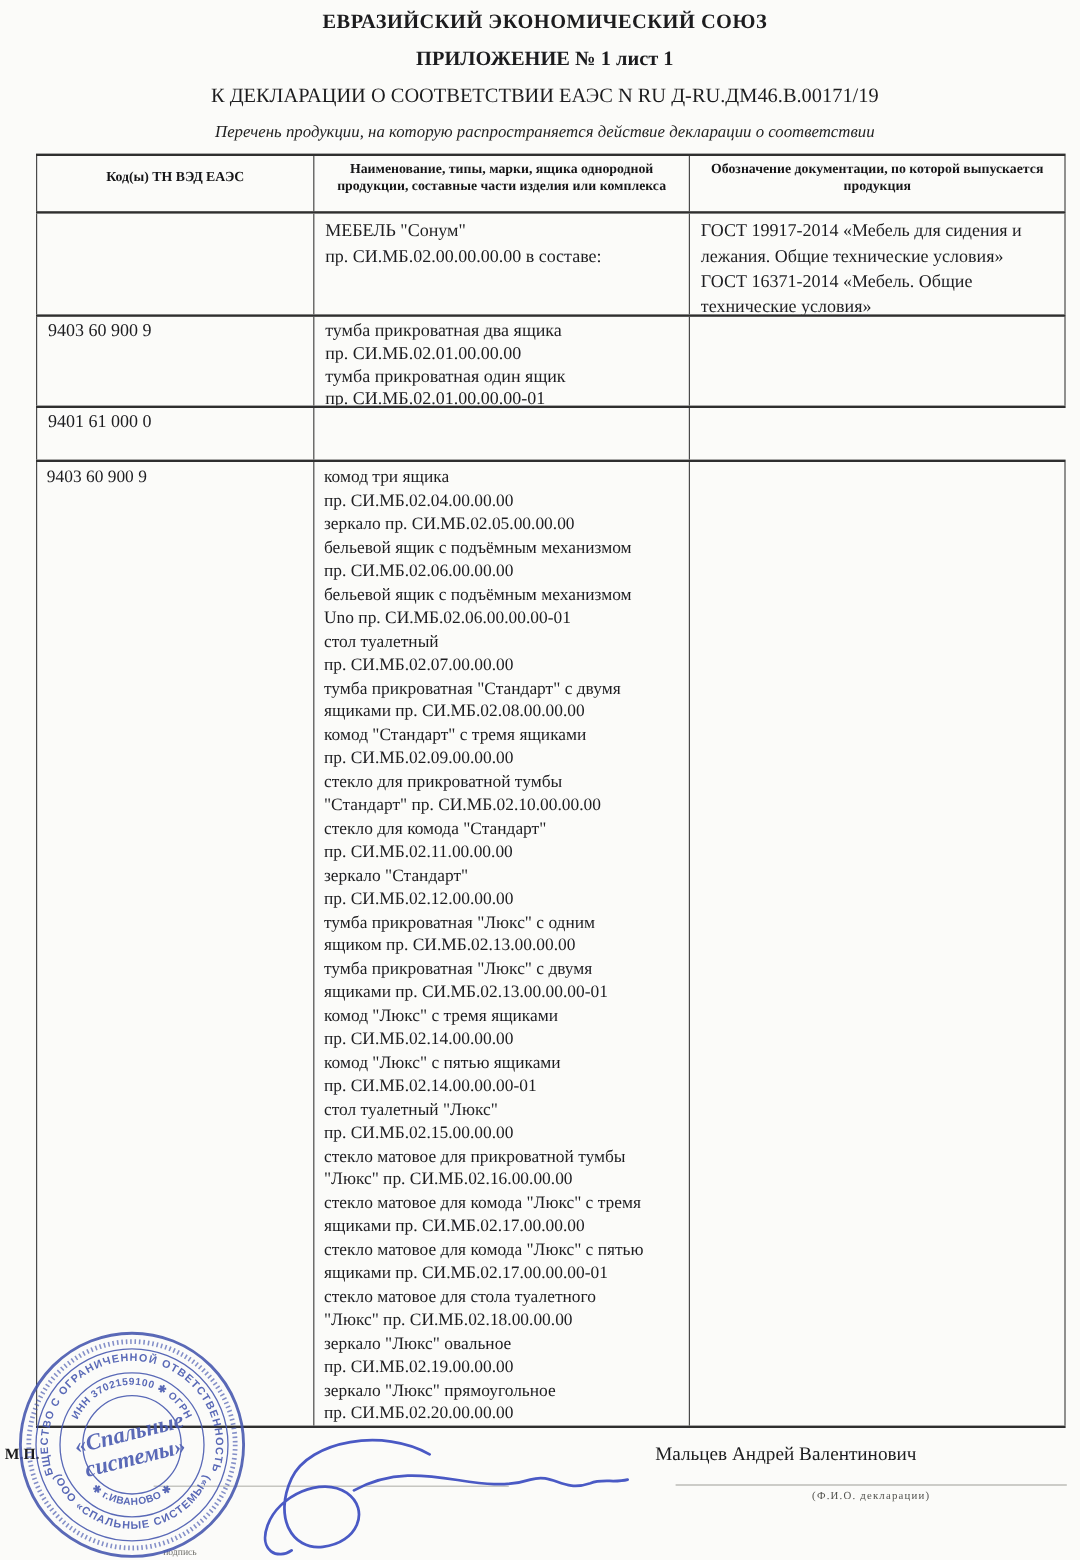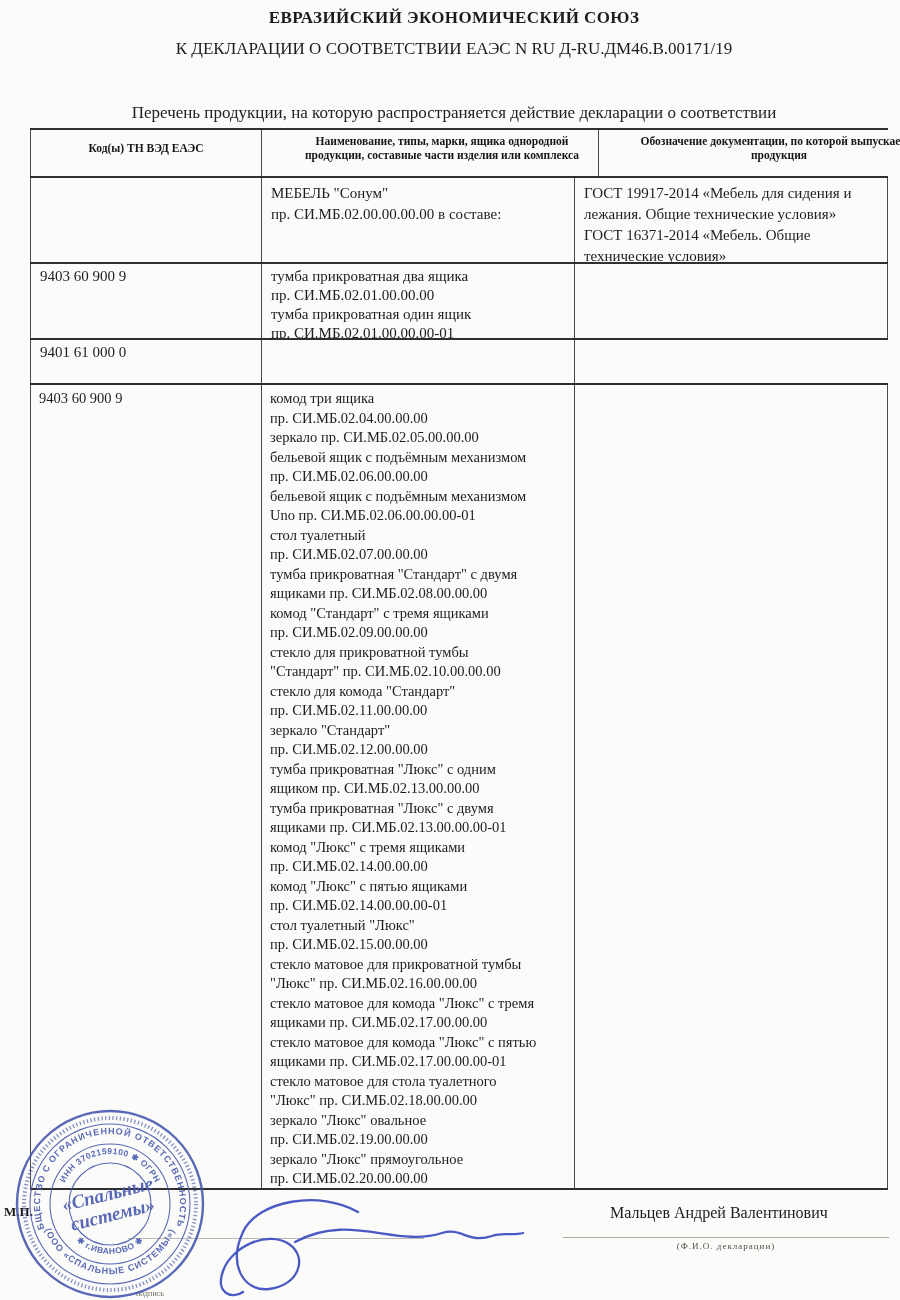--- a/index.html
+++ b/index.html
@@ -10,61 +10,62 @@
     width:900px; height:1300px; overflow:hidden;
   }
   .page { position:absolute; inset:0; }
 
   
   .titles { position:absolute; top:8px; left:20px; width:868px; text-align:center; }
   .t1 { font-size:17px; font-weight:bold; letter-spacing:.4px; }
   .t2 { font-size:17px; font-weight:bold; margin-top:11px; }
   .t3 { font-size:17px; font-weight:normal; margin-top:11px; }
   .intro { position:absolute; top:103px; left:20px; width:868px;
-           text-align:center; font-size:17px; color:#222; }
+           text-align:center; font-size:14px; color:#222;font-style:italic; }
 
   
   .tbl { position:absolute; top:128px; left:30px; width:858px;
          border-top:2px solid #2f2f2f; }
   .row { display:grid; grid-template-columns:232px 313px 313px;
          border-bottom:2px solid #2f2f2f; }
   .cell { border-right:1px solid #4a4a4a; overflow:hidden;
           white-space:pre-line; font-size:15px; color:#1d1d20; }
   .row .cell:first-child { border-left:1px solid #4a4a4a; }
-  .hdr { height:48px;gap:24px; }
+  .hdr { height:48px; }
   .hdr .cell { font-weight:bold; font-size:11.5px; line-height:13.5px;
                text-align:center; padding:5px 10px 0 10px; color:#161618; }
   .hdr .c1 { padding-top:12px; }
   .r0 { height:86px; } .r0 .cell { line-height:21px; padding:5px 4px 0 9px; }
   .r1 { height:76px; } .r1 .cell { line-height:19px; padding:3px 4px 0 9px; }
   .r2 { height:45px; } .r2 .cell { line-height:20px; padding:2px 4px 12px 9px; }
   .r3 { height:805px; } .r3 .cell { line-height:19.5px; padding:4px 3px 0 8px; font-size:14.5px; }
   .code { font-size:15px; }
 
   
   .mp { position:absolute; left:4px; top:1204px; font-weight:bold; font-size:13px; z-index:1; }
   .sigline { position:absolute; left:128px; top:1238px; width:296px;
              border-top:1px solid #b9b9b3; z-index:1; }
   .sigcap { position:absolute; left:136px; top:1241px; font-size:8px; color:#6b6b66; z-index:1;margin-top:48px; }
-  .fio { position:absolute; left:610px; top:1204px; font-size:16px; color:#1c1c1e; z-index:1; }
+  .fio { position:absolute; left:546px; top:1204px; font-size:16px; color:#1c1c1e; z-index:1; }
   .fioline { position:absolute; left:563px; top:1237px; width:326px;
              border-top:1px solid #adada7; z-index:1; }
   .fiocap { position:absolute; left:563px; top:1241px; width:326px; text-align:center;
             font-size:9px; color:#50504c; letter-spacing:1px; z-index:1; }
 
   .stamp { position:absolute; left:12px; top:1106px; z-index:2; opacity:.88; }
   .signature { position:absolute; left:0; top:1120px; z-index:3; }
 </style>
 </head>
 <body>
 
 <div class="page">
 
   <div class="titles">
     <div class="t1">ЕВРАЗИЙСКИЙ ЭКОНОМИЧЕСКИЙ СОЮЗ</div>
+    <div class="t2">ПРИЛОЖЕНИЕ № 1 лист 1</div>
     <div class="t3">К ДЕКЛАРАЦИИ О СООТВЕТСТВИИ ЕАЭС N RU Д-RU.ДМ46.В.00171/19</div>
   </div>
 
   <div class="intro">Перечень продукции, на которую распространяется действие декларации о соответствии</div>
 
   <div class="tbl">
     <div class="row hdr">
       <div class="cell c1">Код(ы) ТН ВЭД ЕАЭС</div>
       <div class="cell">Наименование, типы, марки, ящика однородной продукции, составные части изделия или комплекса</div>
       <div class="cell">Обозначение документации, по которой выпускается продукция</div>

